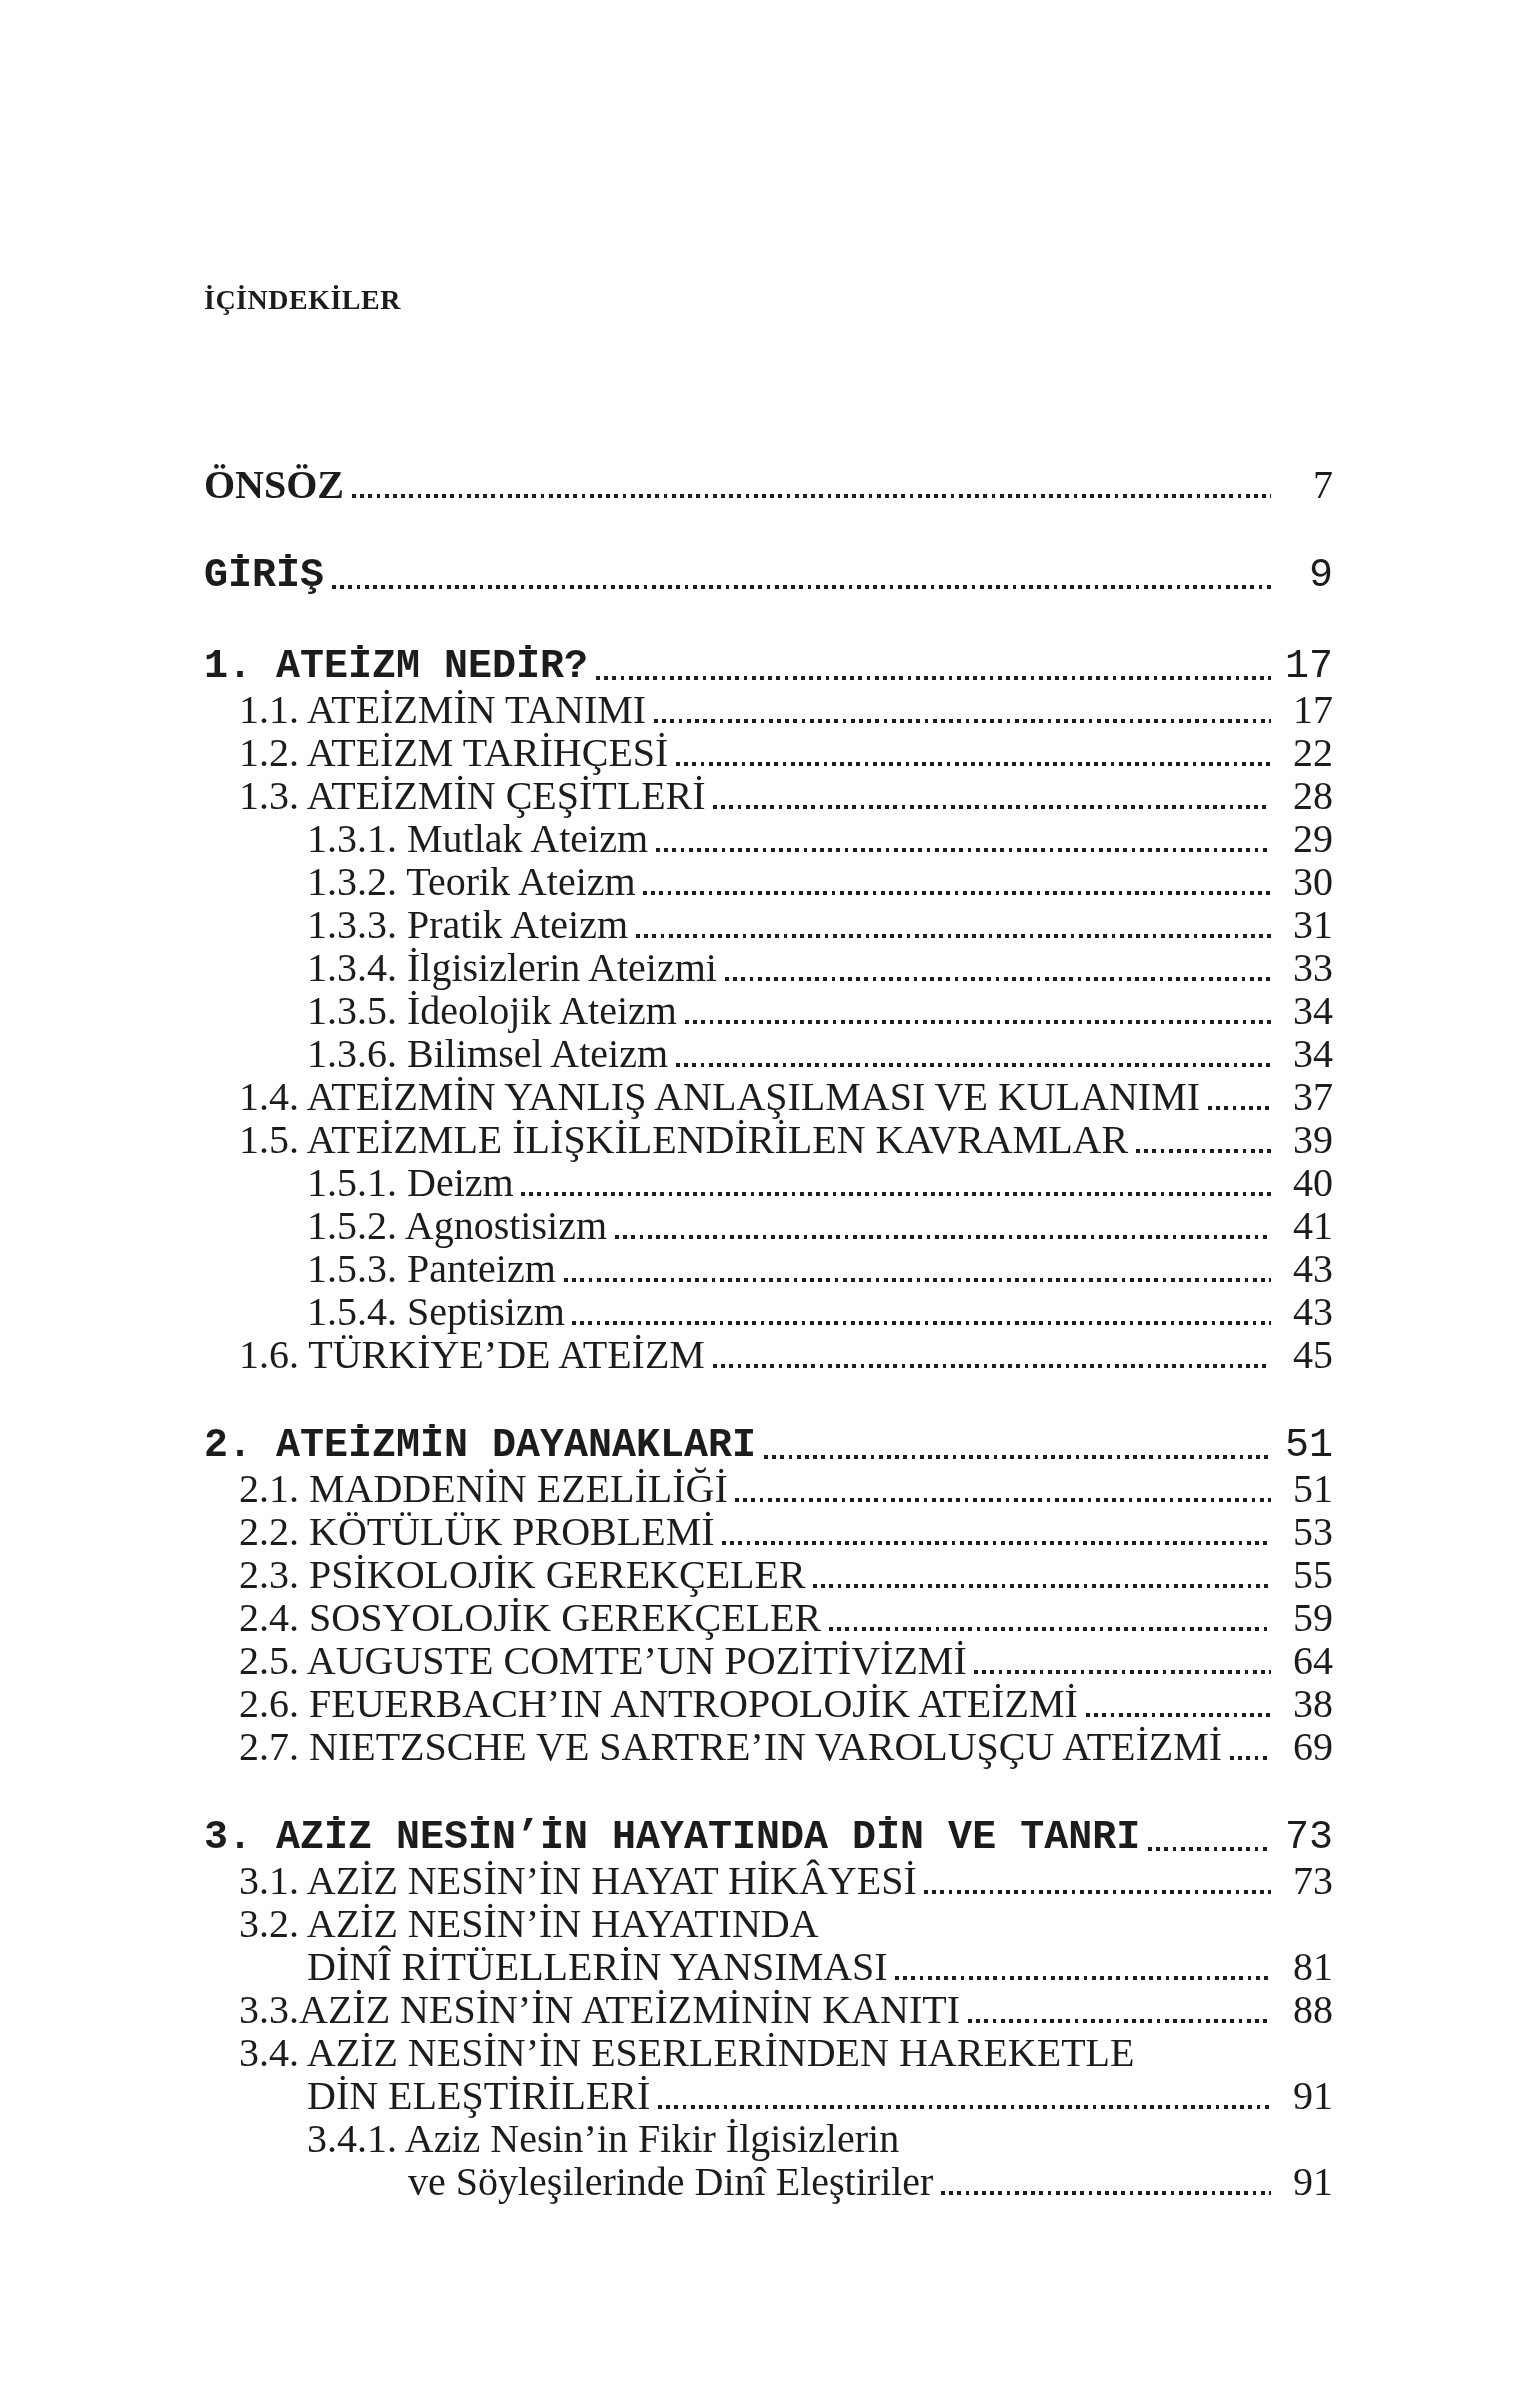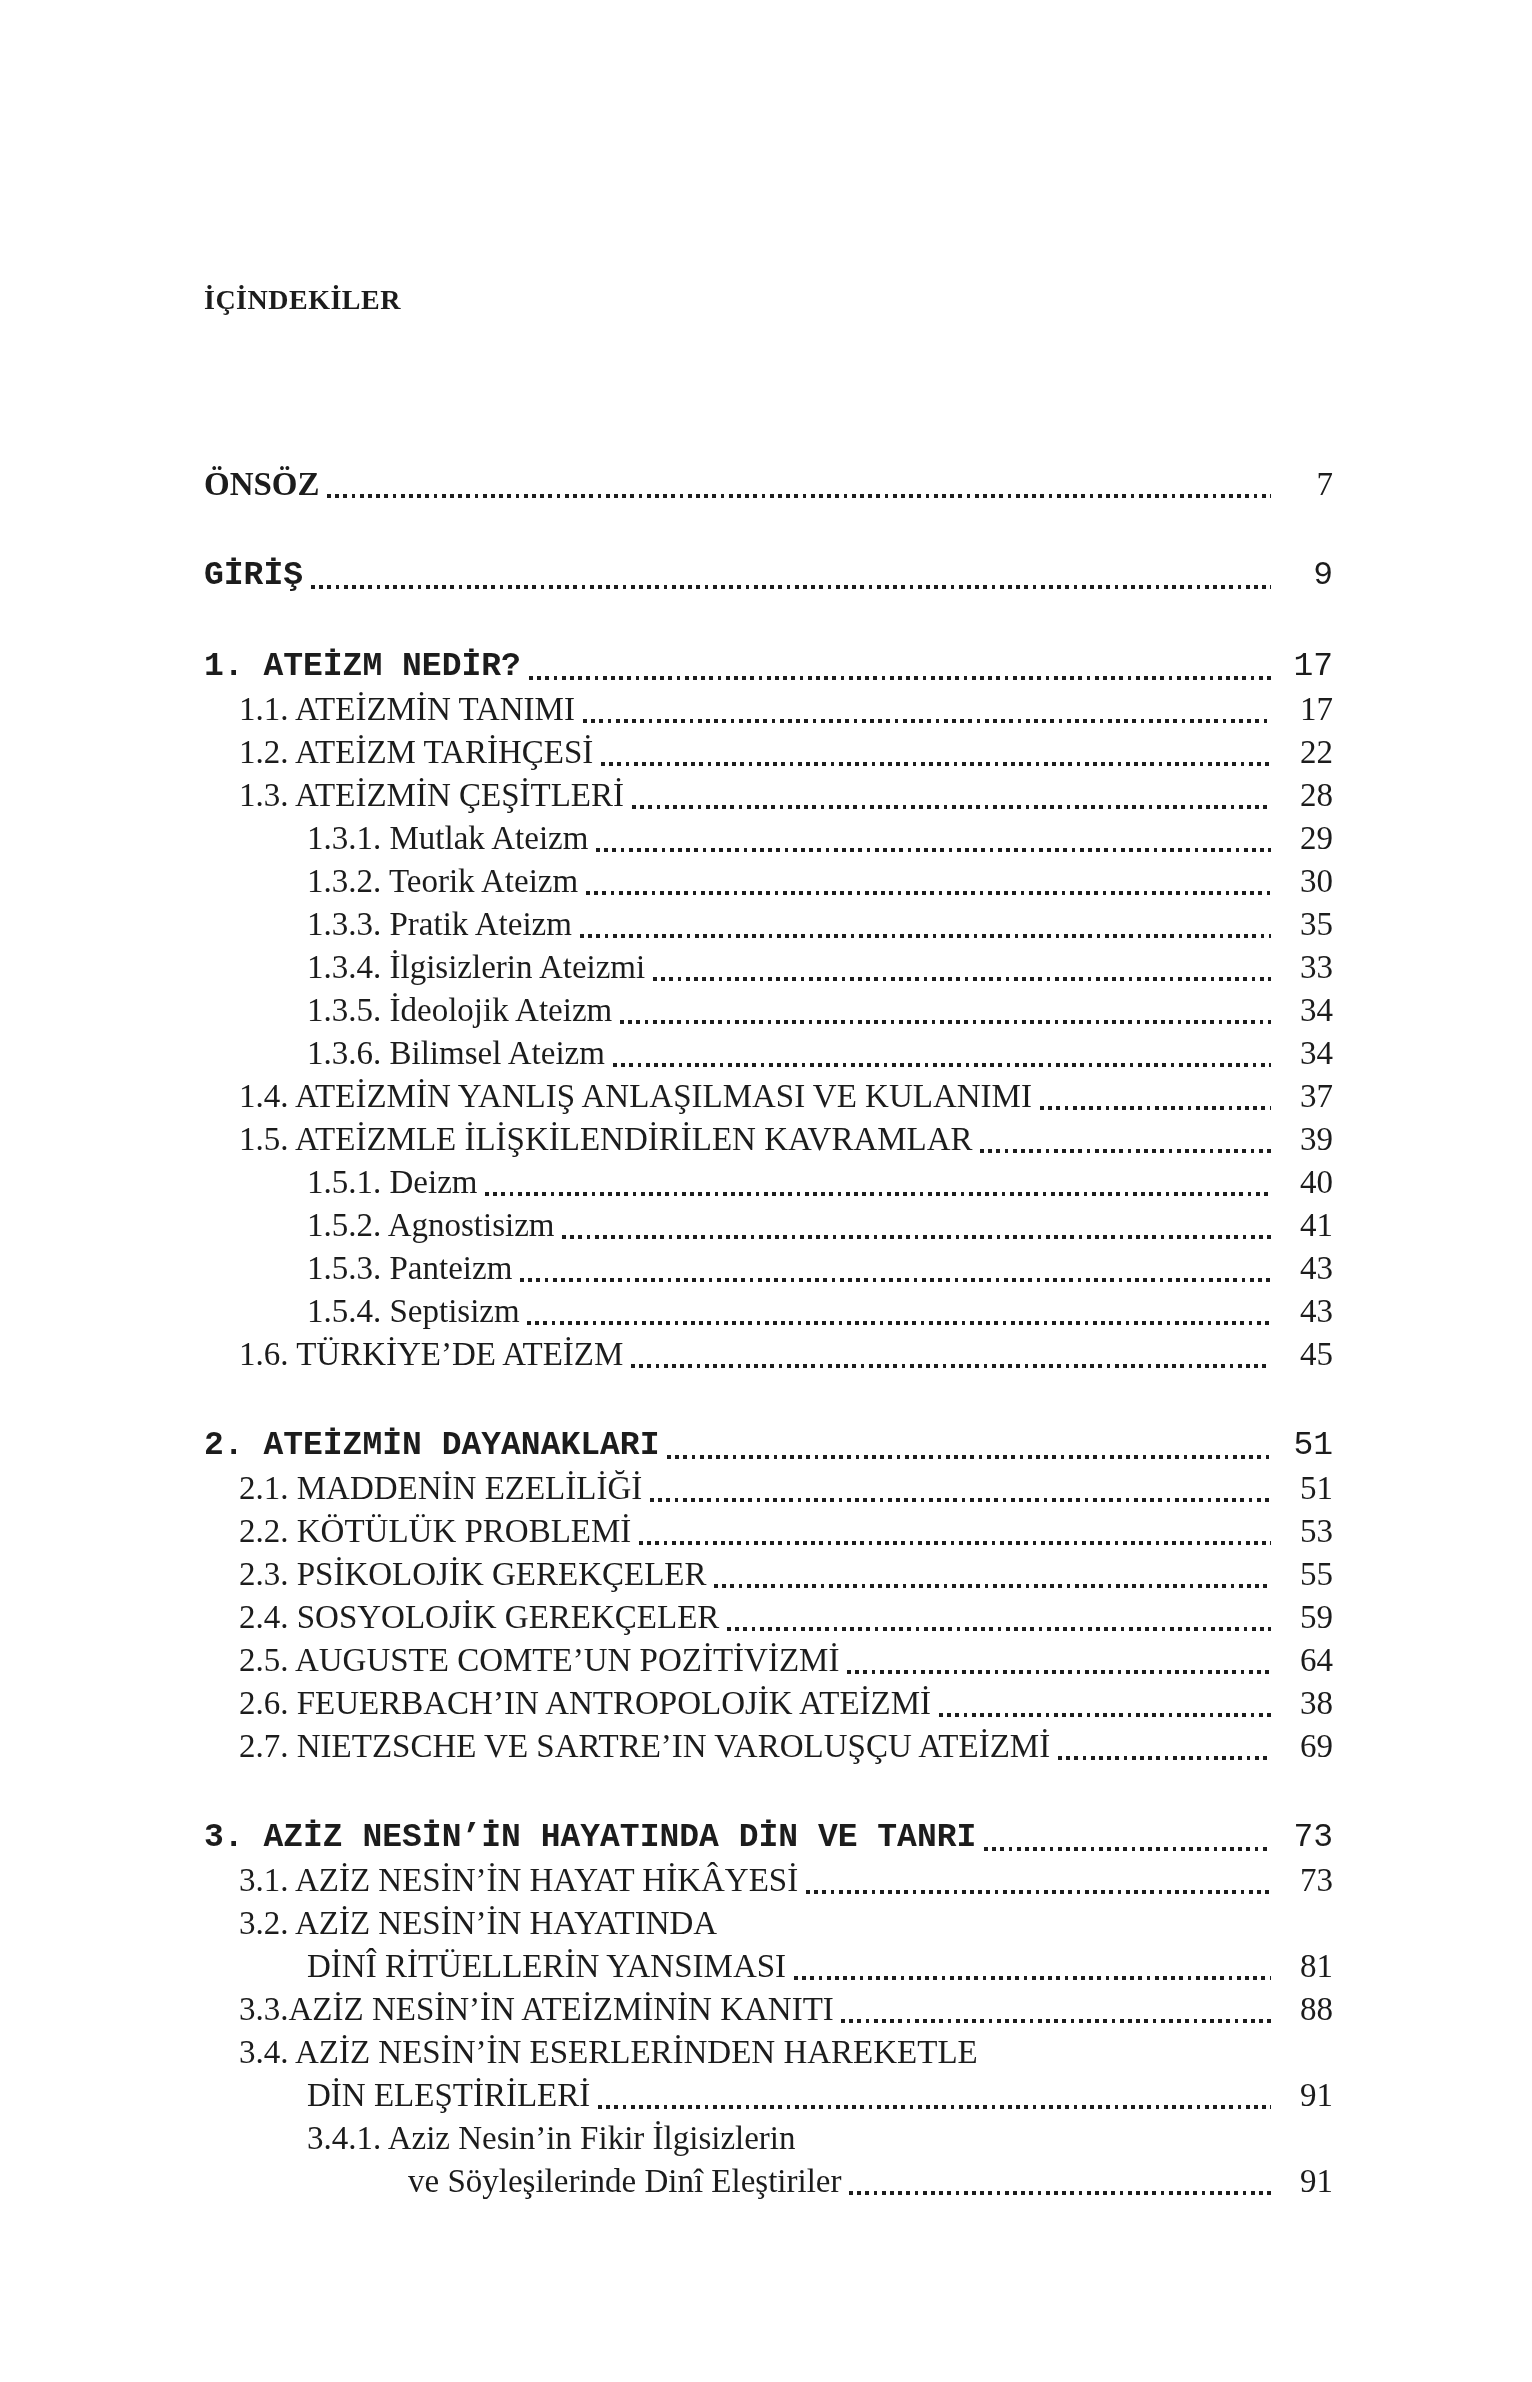--- a/index.html
+++ b/index.html
@@ -29,21 +29,21 @@
     font-weight: 700;
     letter-spacing: 0.5px;
   }
   .toc {
     margin-top: 140px;
   }
   .row {
     display: flex;
     align-items: flex-start;
     min-height: 43px;
-    font-size: 33px;
+    font-size: 40px;
     line-height: 43px;
     font-weight: 400;
   }
   .row.gap { margin-top: 48px; font-family: Liberation Mono, monospace; }
   .row.bold .label { font-weight: 700; }
   .label {
     flex: 0 1 auto;
     white-space: nowrap;
   }
   
@@ -113,21 +113,21 @@
         <span class="pg">29</span>
       </div>
       <div class="row l2">
         <span class="label">1.3.2. Teorik Ateizm</span>
         <span class="dots"></span>
         <span class="pg">30</span>
       </div>
       <div class="row l2">
         <span class="label">1.3.3. Pratik Ateizm</span>
         <span class="dots"></span>
-        <span class="pg">35</span>
+        <span class="pg">31</span>
       </div>
       <div class="row l2">
         <span class="label">1.3.4. İlgisizlerin Ateizmi</span>
         <span class="dots"></span>
         <span class="pg">33</span>
       </div>
       <div class="row l2">
         <span class="label">1.3.5. İdeolojik Ateizm</span>
         <span class="dots"></span>
         <span class="pg">34</span>

